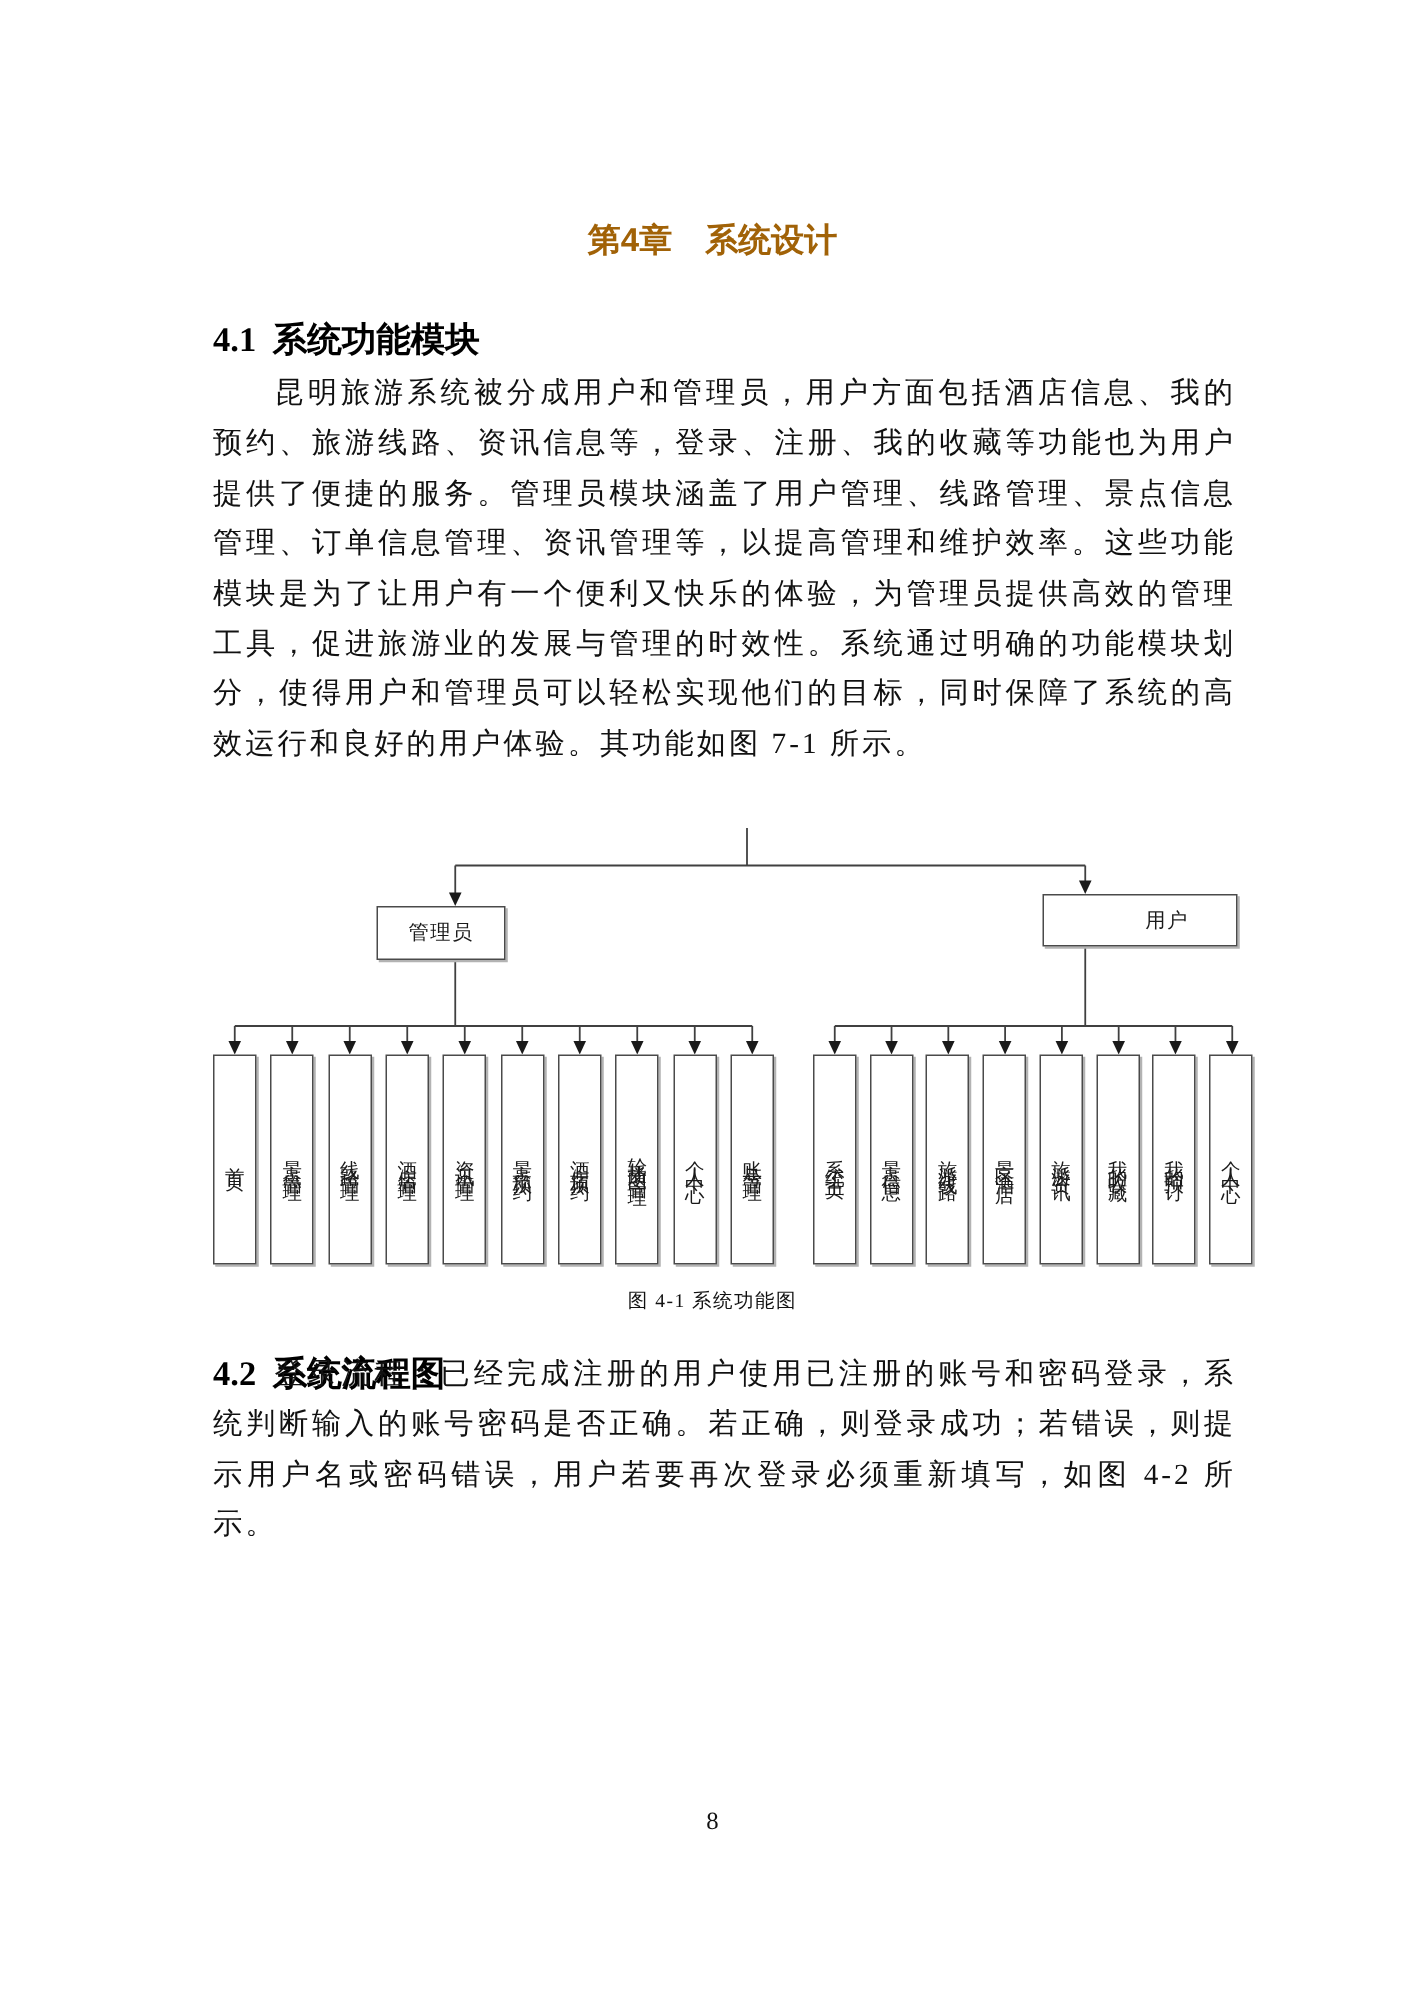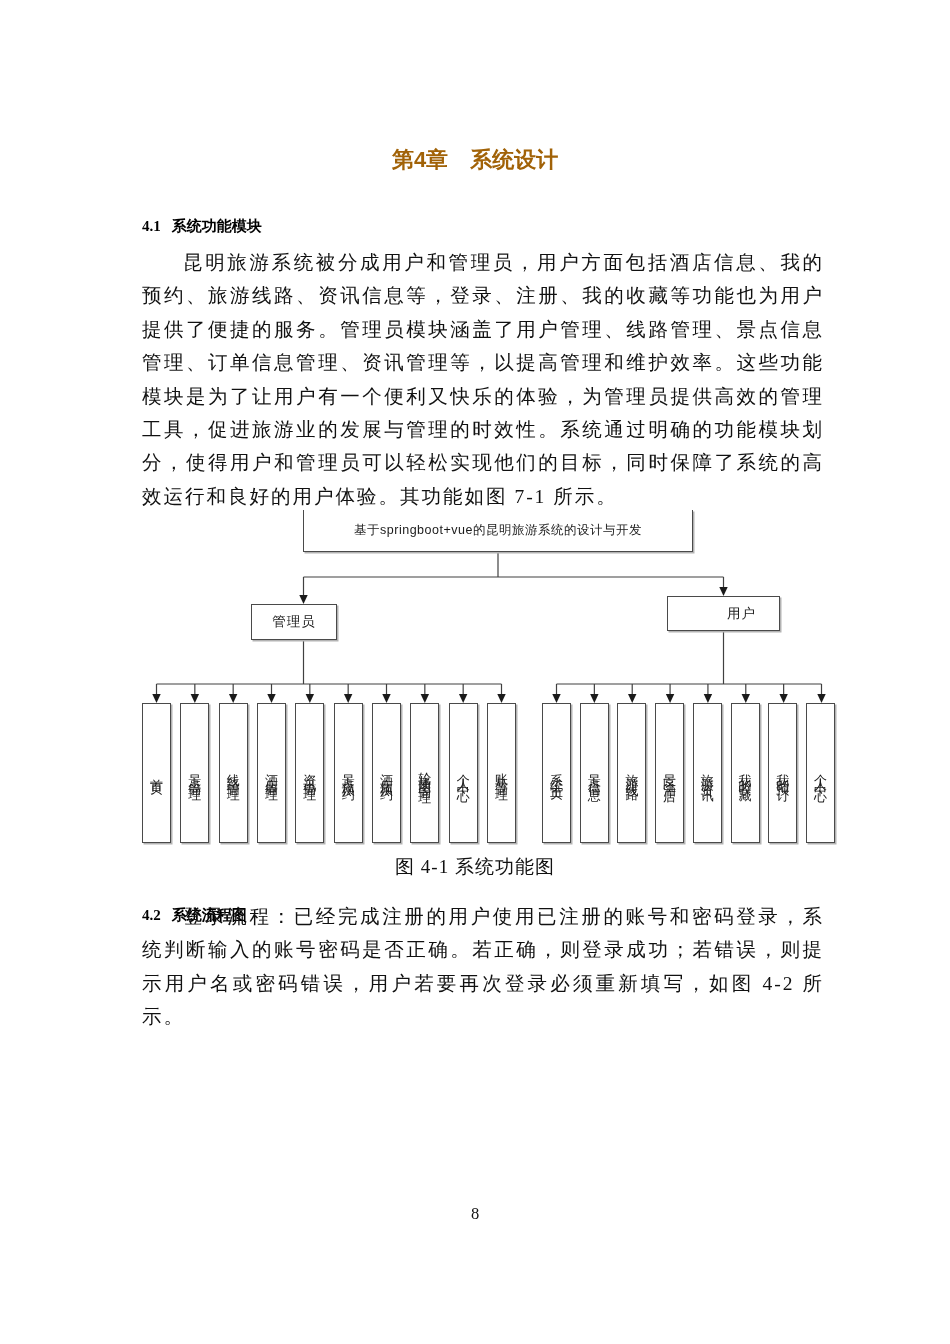--- a/index.html
+++ b/index.html
@@ -10,55 +10,55 @@
   }
   .chapter-title{
     position:absolute;top:147px;left:0;width:100%;text-align:center;
     font-family:"Liberation Sans","DejaVu Sans",sans-serif;
     font-weight:bold;font-size:22px;line-height:26px;color:#a16207;
   }
   .chapter-title .part2{margin-left:22px;}
   .section-heading{
     position:absolute;left:142px;
     font-family:"Liberation Sans","DejaVu Sans",sans-serif;
-    font-weight:bold;font-size:15px;line-height:22px;color:#000;
+    font-weight:bold;font-size:23px;line-height:22px;color:#000;
   }
   .section-heading .sec-num{margin-right:11px;font-family:"Liberation Serif","DejaVu Serif",serif;font-weight:bold;}
   .heading-41{top:215px;}
   .heading-42{top:904px;}
   .body-para{
     position:absolute;left:142px;width:682px;
     font-size:19.5px;line-height:33.4px;letter-spacing:2px;
     text-align:justify;text-justify:inter-ideograph;text-indent:41px;
     color:#111;margin:0;
   }
   .para-41{top:246px;}
   .para-42{top:900px;}
   .figure-caption{
     position:absolute;top:855px;left:0;width:100%;text-align:center;
-    font-size:19px;line-height:24px;color:#111;letter-spacing:1px;
+    font-size:13px;line-height:24px;color:#111;letter-spacing:1px;
   }
   .page-number{
     position:absolute;top:1204px;left:0;width:100%;text-align:center;
     font-size:16.5px;color:#111;
   }
   
   .diagram{
     position:absolute;left:140px;top:508px;width:700px;height:345px;
     font-family:"Liberation Sans","DejaVu Sans",sans-serif;color:#1a1a1a;
   }
   .connectors{position:absolute;left:0;top:0;width:700px;height:345px;}
   .d-box{
     position:absolute;background:#fff;border:1px solid #4a4a4a;
     box-shadow:1.5px 1.5px 0 #b3b3b3;box-sizing:border-box;
     display:flex;align-items:center;justify-content:center;
   }
   .root-box{left:163px;top:2px;width:390px;height:42px;border-top:none;font-size:12.5px;letter-spacing:0.5px;}
   .admin-box{left:111px;top:96px;width:86px;height:36px;font-size:13.5px;letter-spacing:1px;}
-  .user-box{left:527px;top:88px;width:113px;height:35px;font-size:13.5px;letter-spacing:1px;padding-left:36px;}
+  .user-box{left:555px;top:88px;width:130px;height:35px;font-size:13.5px;letter-spacing:1px;padding-left:36px;}
   .leaf-row{position:absolute;top:195px;display:flex;justify-content:space-between;}
   .admin-row{left:2px;width:374px;}
   .user-row{left:402px;width:293px;}
   .leaf-box{
     width:29px;height:140px;background:#fff;border:1px solid #4a4a4a;
     box-shadow:1.5px 1.5px 0 #b3b3b3;box-sizing:border-box;
     display:flex;align-items:center;justify-content:center;
   }
   .leaf-label{
     writing-mode:vertical-rl;text-orientation:upright;
@@ -123,23 +123,20 @@
         <line x1="567.9285714285714" y1="176" x2="567.9285714285714" y2="186.5" stroke="#404040" stroke-width="1.2"></line>
         <polygon points="563.7285714285714,186 572.1285714285715,186 567.9285714285714,195" fill="#1a1a1a"></polygon>
         <line x1="605.7857142857142" y1="176" x2="605.7857142857142" y2="186.5" stroke="#404040" stroke-width="1.2"></line>
         <polygon points="601.5857142857142,186 609.9857142857143,186 605.7857142857142,195" fill="#1a1a1a"></polygon>
         <line x1="643.6428571428571" y1="176" x2="643.6428571428571" y2="186.5" stroke="#404040" stroke-width="1.2"></line>
         <polygon points="639.4428571428571,186 647.8428571428572,186 643.6428571428571,195" fill="#1a1a1a"></polygon>
         <line x1="681.5" y1="176" x2="681.5" y2="186.5" stroke="#404040" stroke-width="1.2"></line>
         <polygon points="677.3,186 685.7,186 681.5,195" fill="#1a1a1a"></polygon>
       </svg>
 
-    <div class="d-box root-box">
-      <span>基于springboot+vue的昆明旅游系统的设计与开发</span>
-    </div>
 
     <div class="d-box admin-box">
       <span>管理员</span>
     </div>
 
     <div class="d-box user-box">
       <span>用户</span>
     </div>
 
     <div class="leaf-row admin-row">

